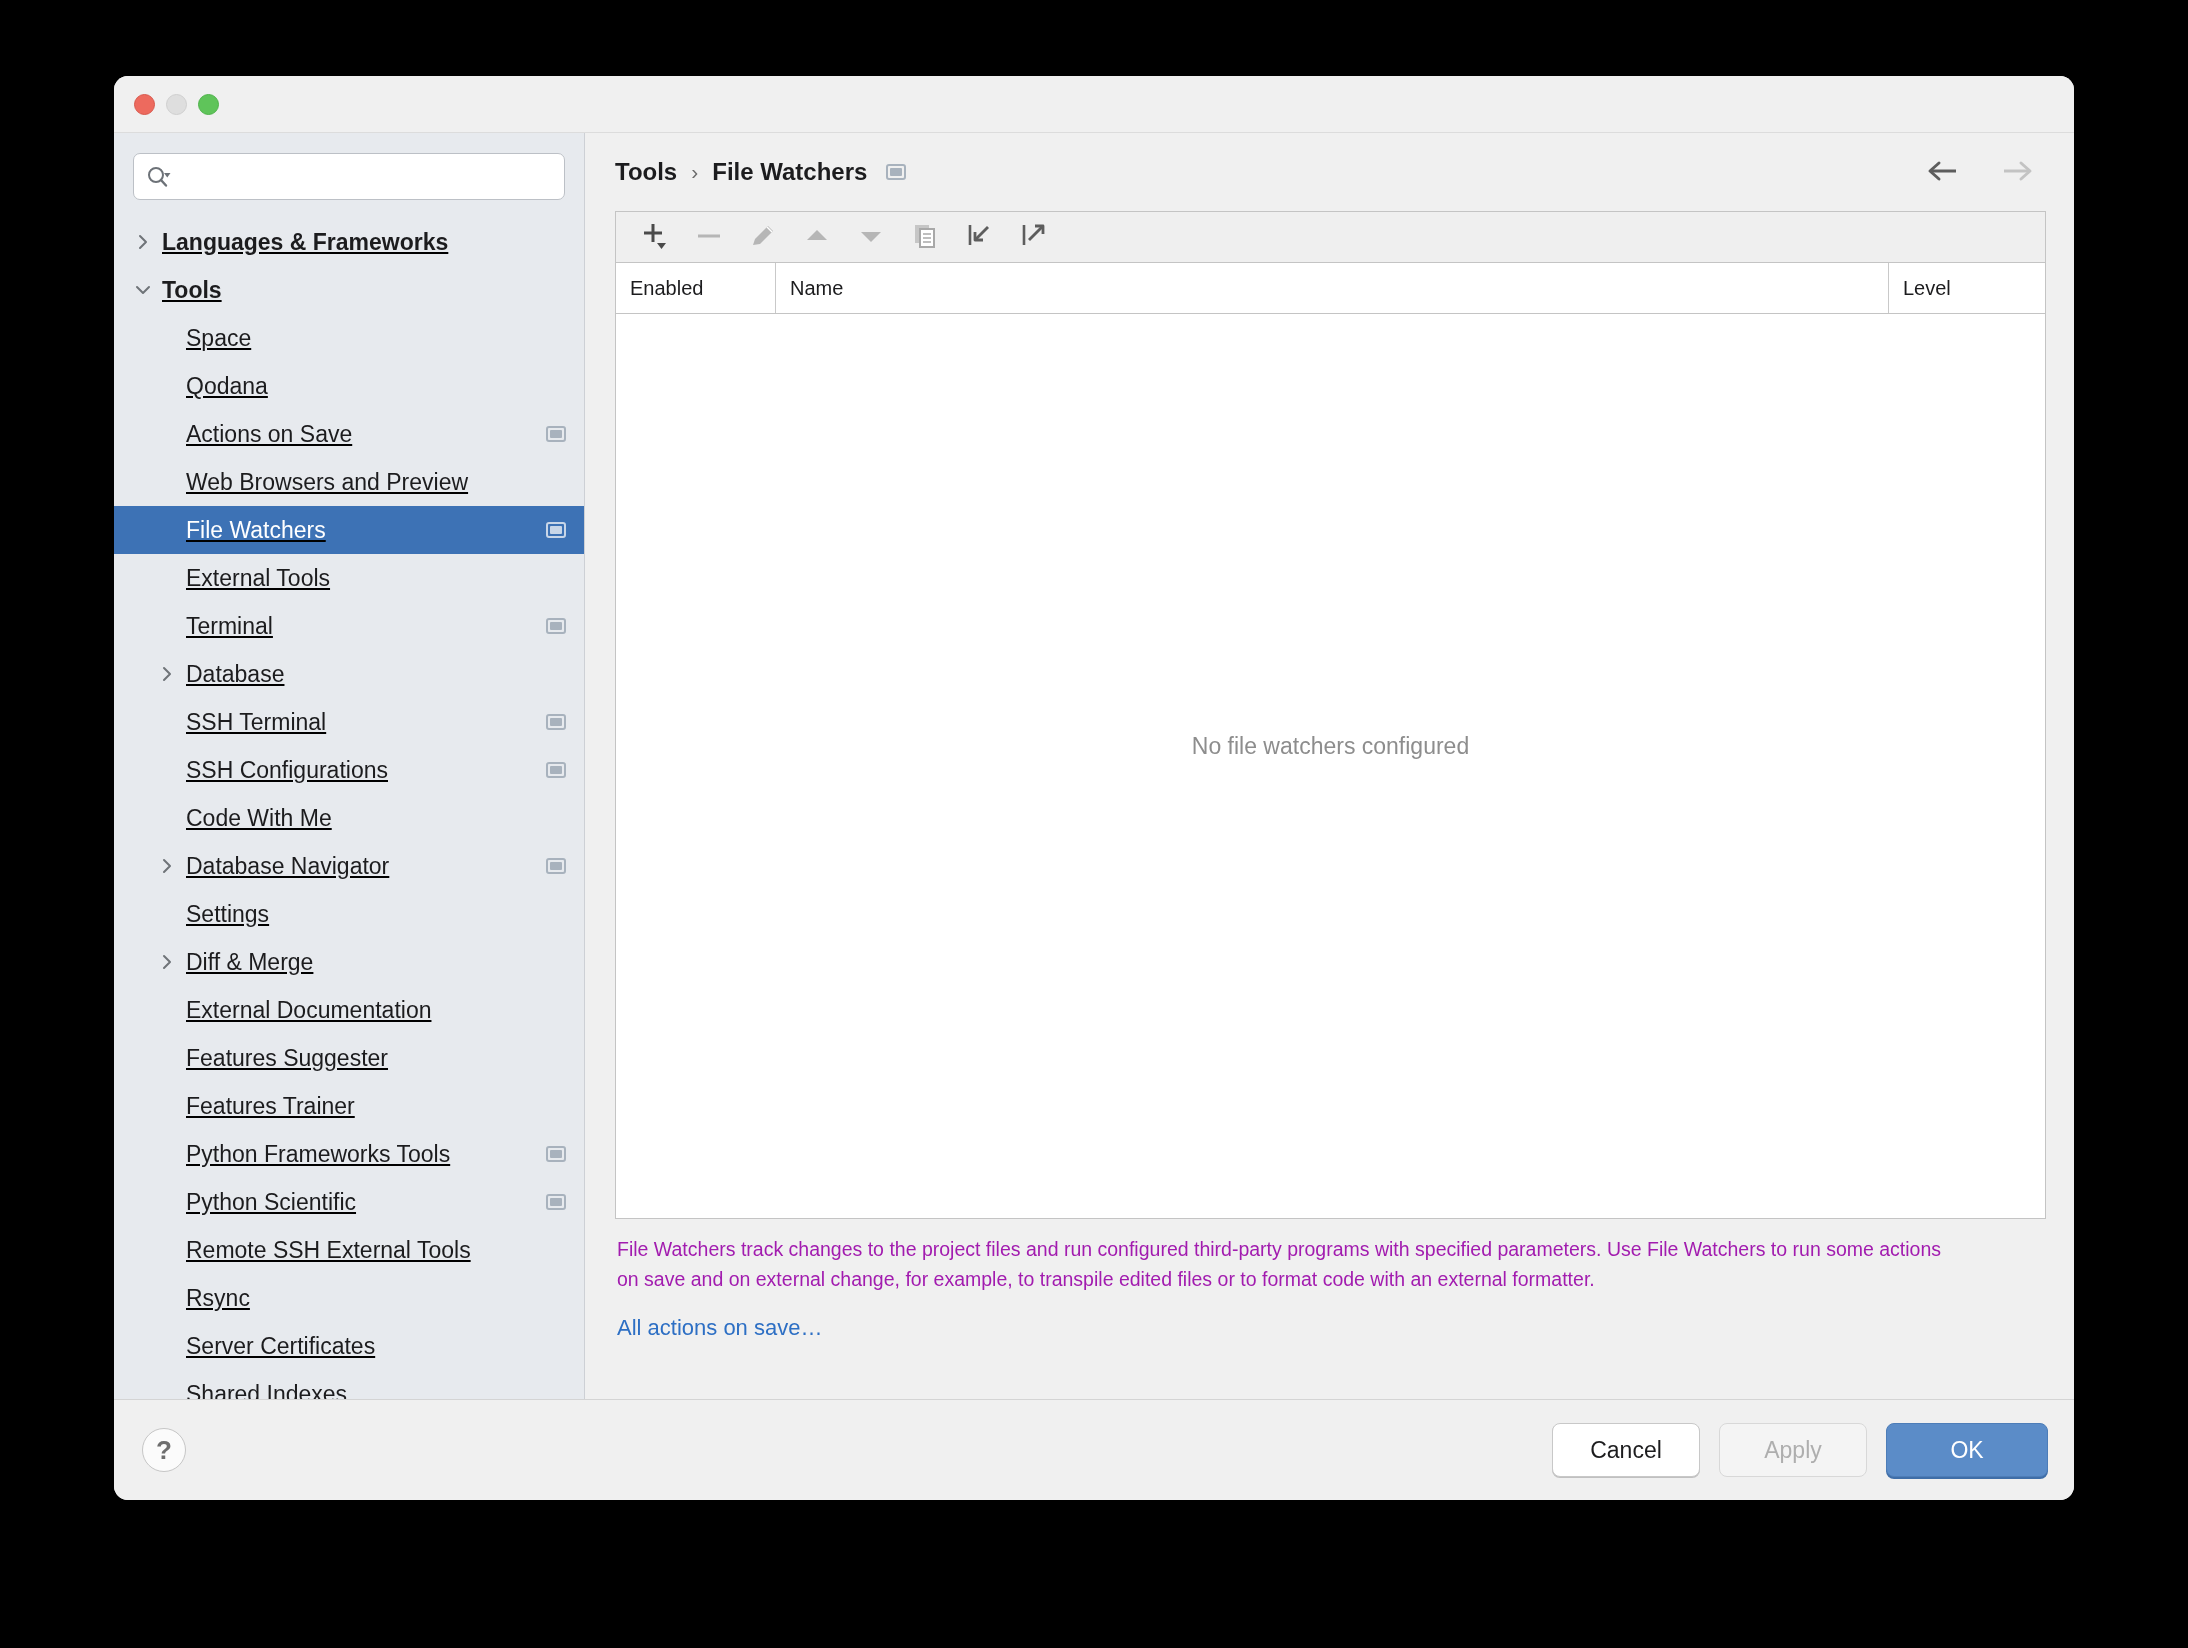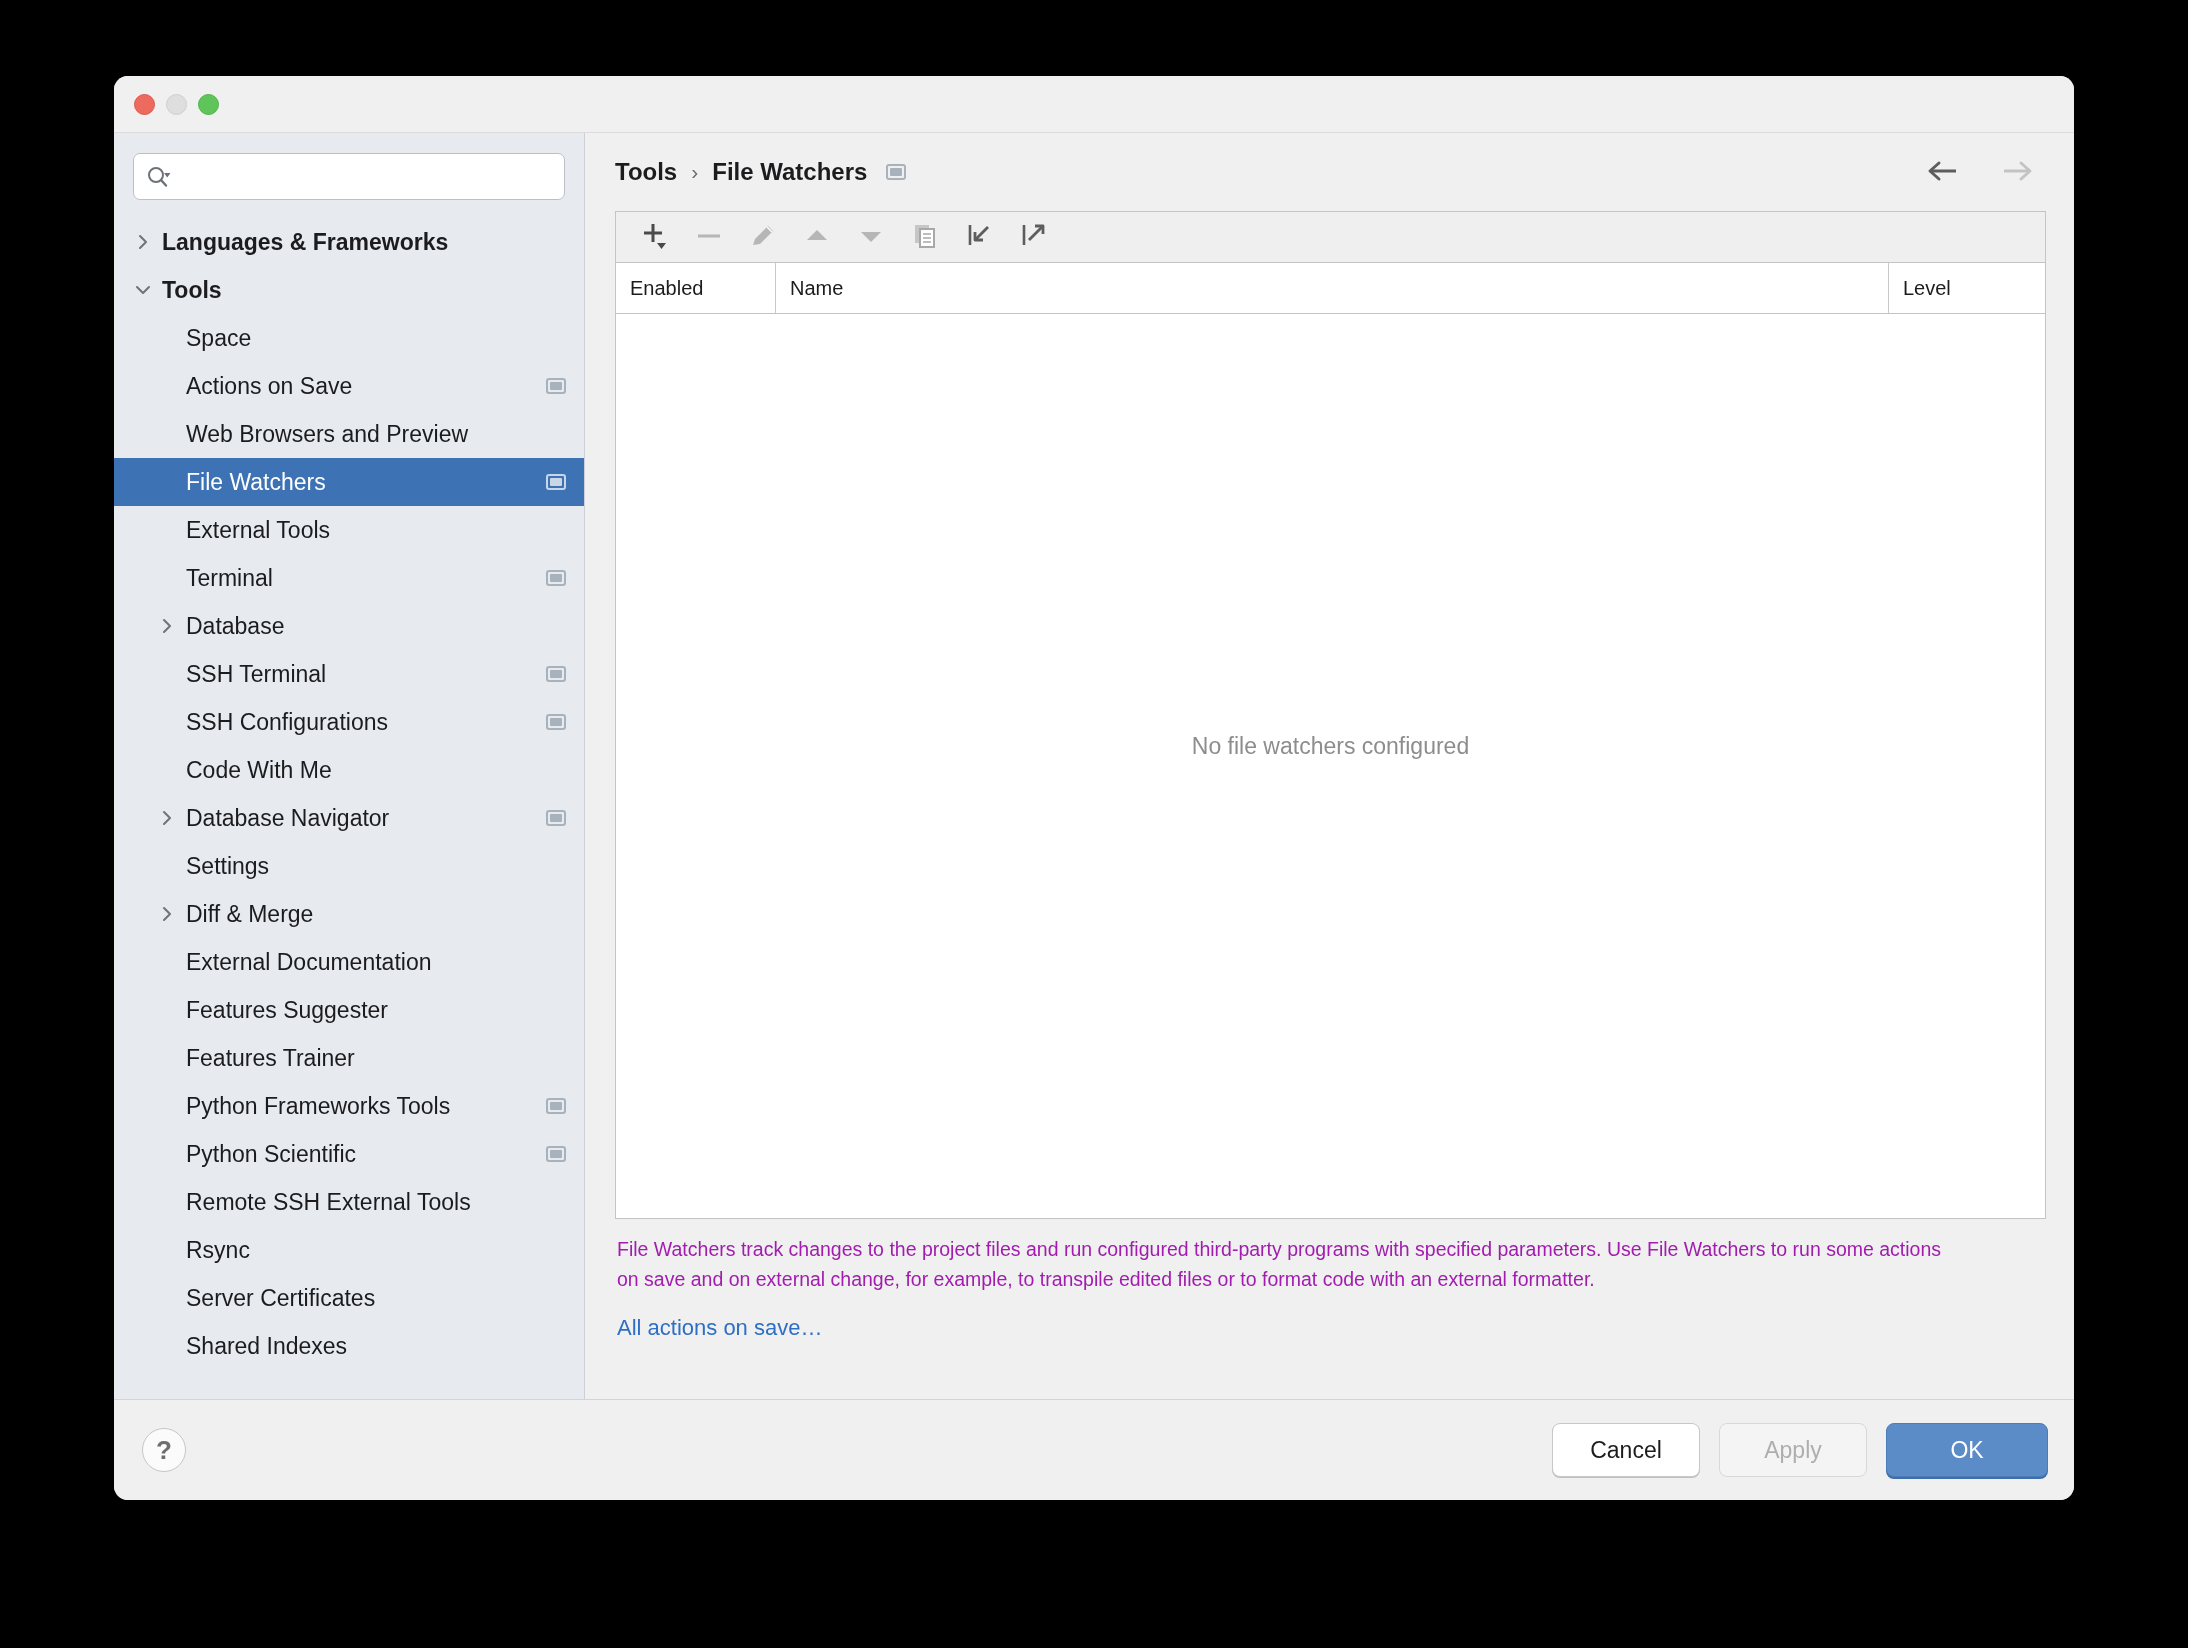--- a/index.html
+++ b/index.html
@@ -116,20 +116,21 @@
     width: 100%;
     height: 100%;
   }
   .search-input::placeholder { color: #9aa0a6; }
 
   .tree {
     flex: 1 1 auto;
     overflow: hidden;
     padding-top: 4px;
     position: relative;
+    text-decoration: underline;
   }
   .tree-item {
     height: 48px;
     display: flex;
     align-items: center;
     font-size: 23px;
     color: #1c1c1e;
     box-sizing: border-box;
     padding-right: 18px;
     white-space: nowrap;
@@ -401,20 +402,24 @@
                 </svg>
               </span>
               <span class="label">Tools</span>
             </div>
             <div class="tree-item level1">
               <span class="twisty spacer"></span>
               <span class="label">Space</span>
             </div>
             <div class="tree-item level1">
               <span class="twisty spacer"></span>
+              <span class="label">Qodana</span>
+            </div>
+            <div class="tree-item level1">
+              <span class="twisty spacer"></span>
               <span class="label">Actions on Save</span>
               <span class="scope-icon"></span>
             </div>
             <div class="tree-item level1">
               <span class="twisty spacer"></span>
               <span class="label">Web Browsers and Preview</span>
             </div>
             <div class="tree-item level1 selected">
               <span class="twisty spacer"></span>
               <span class="label">File Watchers</span>

